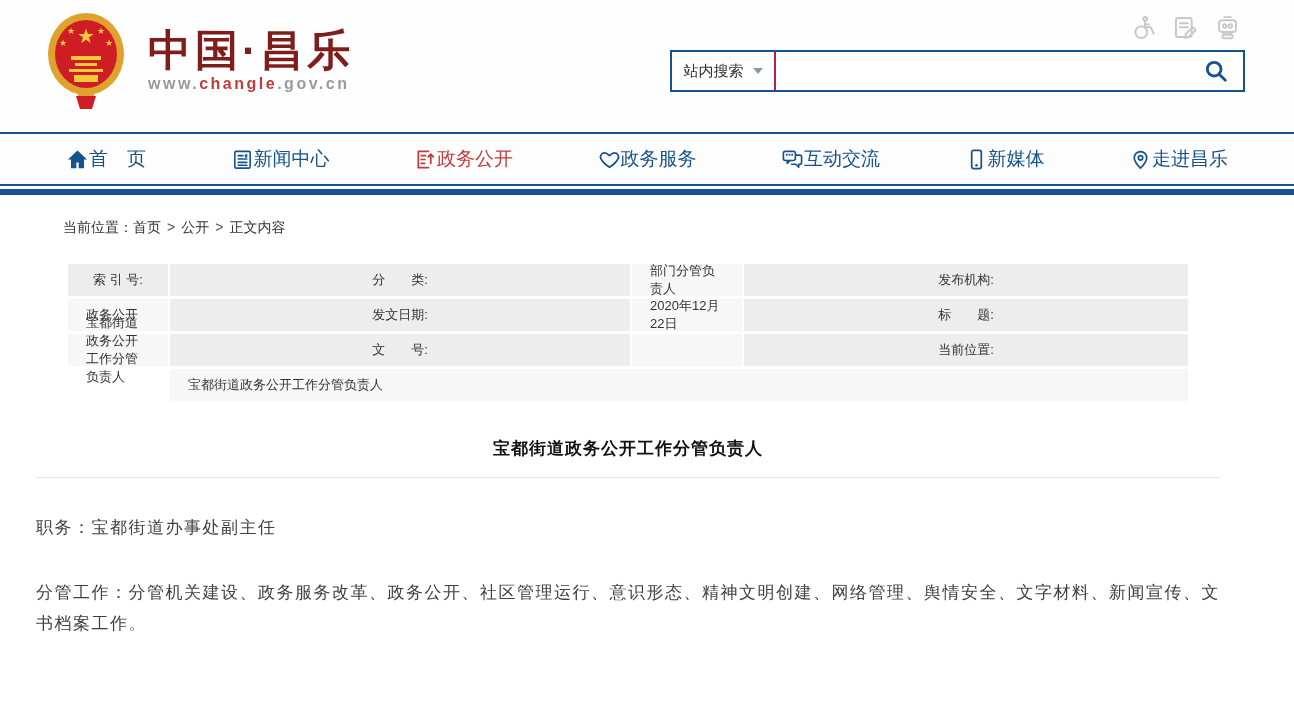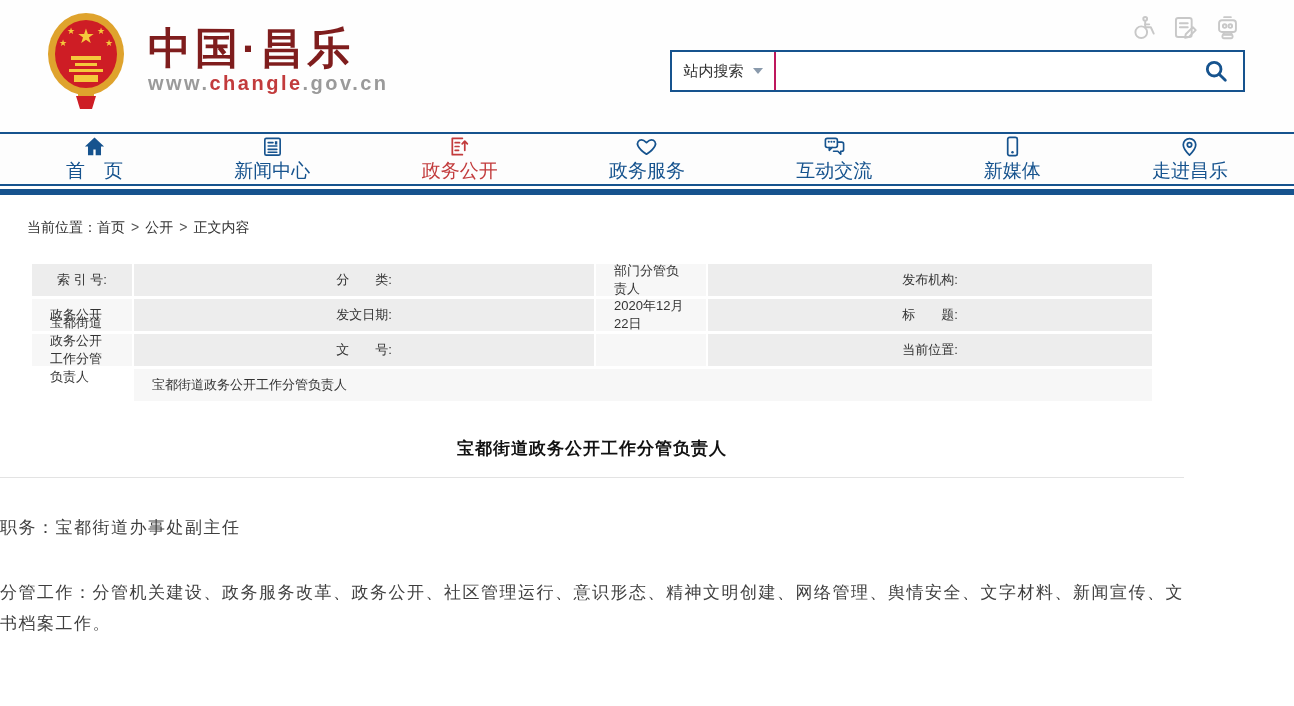--- a/index.html
+++ b/index.html
@@ -11,44 +11,44 @@
   }
   .page { width:1294px; height:706px; position:relative; background:#fff; }
 
   
   .site-header { height:132px; display:flex; align-items:flex-start; background:#fefefe; }
   .logo-block { display:flex; align-items:center; gap:20px; margin-left:44px; padding-top:10px; cursor:pointer; }
   .emblem { width:84px; height:100px; flex:0 0 auto; }
   .site-name {
     font-size:43px; font-weight:bold; color:#7f1d1d; letter-spacing:4px; line-height:1.1;
   }
-  .site-url { font-size:20px; font-weight:bold; letter-spacing:2.5px; color:#9a9a9a; margin-top:0; }
+  .site-url { font-size:16px; font-weight:bold; letter-spacing:2.5px; color:#9a9a9a; margin-top:0; }
   .site-url .red { color:#c23b3c; }
 
   .header-right { margin-left:auto; margin-right:49px; display:flex; flex-direction:column; align-items:flex-end; padding-top:14px; }
   .utility-icons { display:flex; gap:15px; margin-bottom:9px; padding-right:4px; }
   .utility-icons .uicon { width:27px; height:27px; cursor:pointer; }
 
   .search-bar { display:flex; align-items:stretch; width:575px; height:42px; border:2px solid #16538e; background:#fff; }
   .search-category { display:flex; align-items:center; justify-content:center; gap:9px; width:104px; border-right:2px solid #be185d; font-size:15px; color:#333; cursor:pointer; flex:0 0 auto; }
   .search-input { flex:1; border:none; outline:none; font-size:15px; padding:0 12px; font-family:inherit; background:transparent; }
   .search-button { width:54px; border:none; background:transparent; display:flex; align-items:center; justify-content:center; cursor:pointer; }
 
   
   .main-nav { height:52px; border-top:2px solid #16538e; display:flex; align-items:center; justify-content:space-between; padding:0 66px; background:#fdfdfd; }
-  .nav-item { display:flex; align-items:center; gap:0; font-size:19px; color:#16538e; cursor:pointer; white-space:nowrap;flex-direction:column; }
+  .nav-item { display:flex; align-items:center; gap:0; font-size:19px; color:#16538e; cursor:pointer; white-space:nowrap; }
   .nav-item.active { color:#c23b3c;font-family:Liberation Mono, monospace; }
   .nav-item .nicon { width:23px; height:23px; }
 
   .sep-thin { height:2px; background:#16538e; }
   .sep-gap  { height:3px; background:#fff; }
   .sep-thick{ height:6px; background:#16538e; }
 
   
-  .main { width:1184px; }
+  .main { margin-left:36px; width:1184px; }
   .breadcrumb { margin:24px 0 0 27px; font-size:14px; color:#333; }
   .breadcrumb a { color:#333; text-decoration:none; cursor:pointer; }
   .breadcrumb .sep { margin:0 6px; color:#555; }
 
   .meta-table { margin:27px 0 0 32px; width:1120px; display:grid; grid-template-columns:100px 460px 110px 1fr; gap:3px 2px; font-size:13px; color:#333; }
   .cell { height:32px; display:flex; align-items:center; }
   .cell.label { background:#ededed; justify-content:center; text-align:center; padding:0 4px; white-space:pre; }
   .cell.value { background:#f7f7f7; padding:0 18px; }
   .cell.span3 { grid-column:2 / 5; }
 

